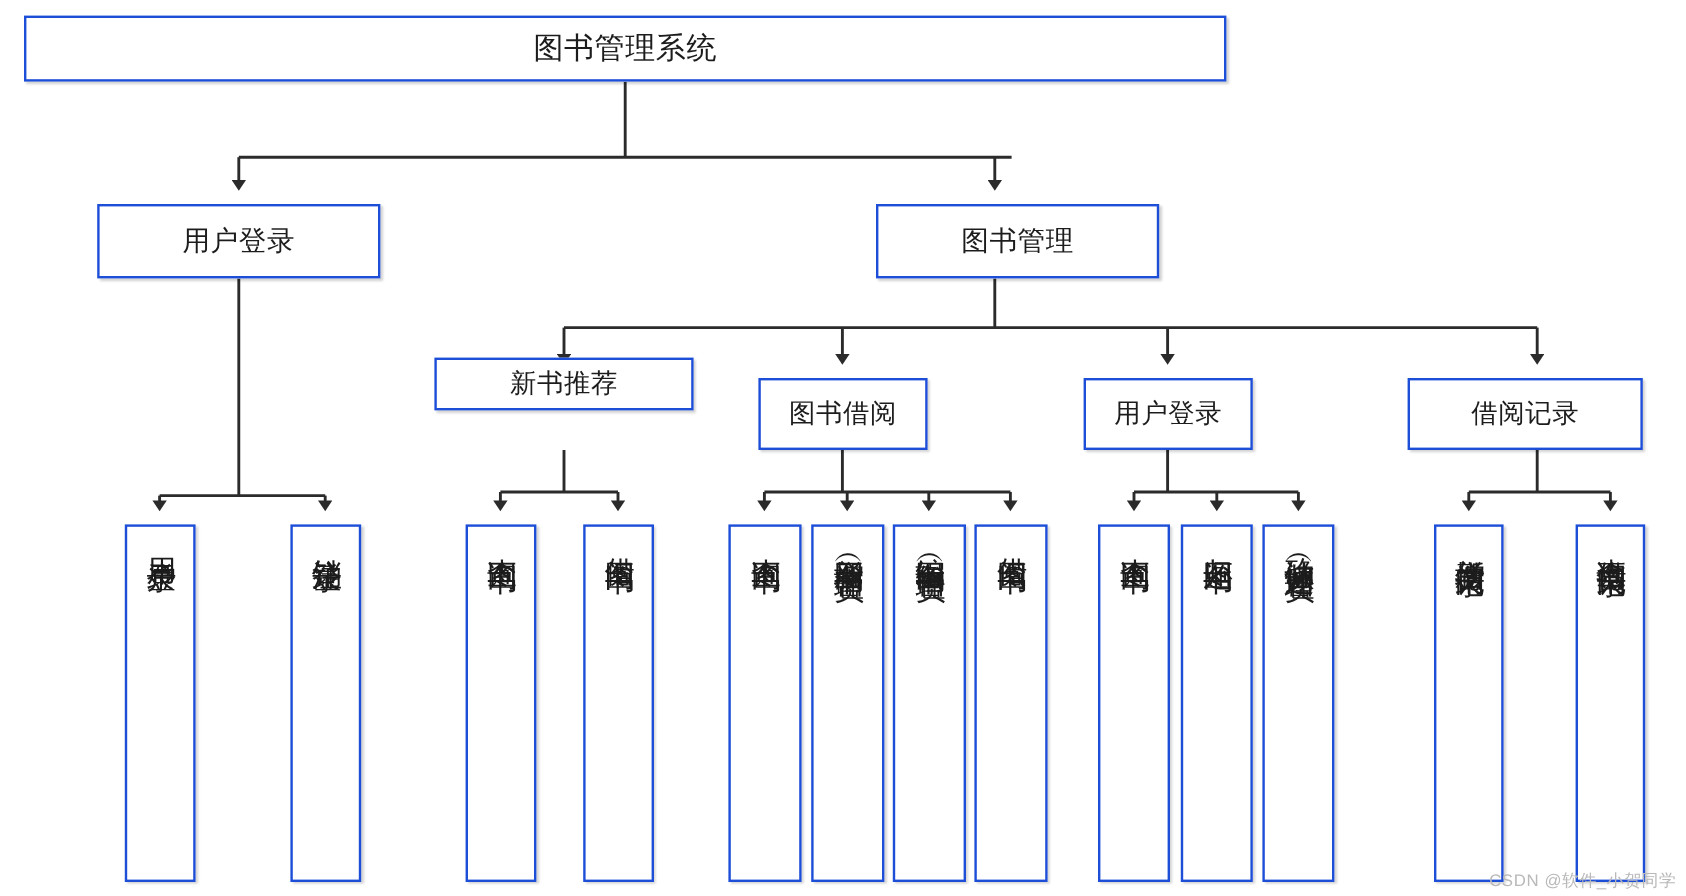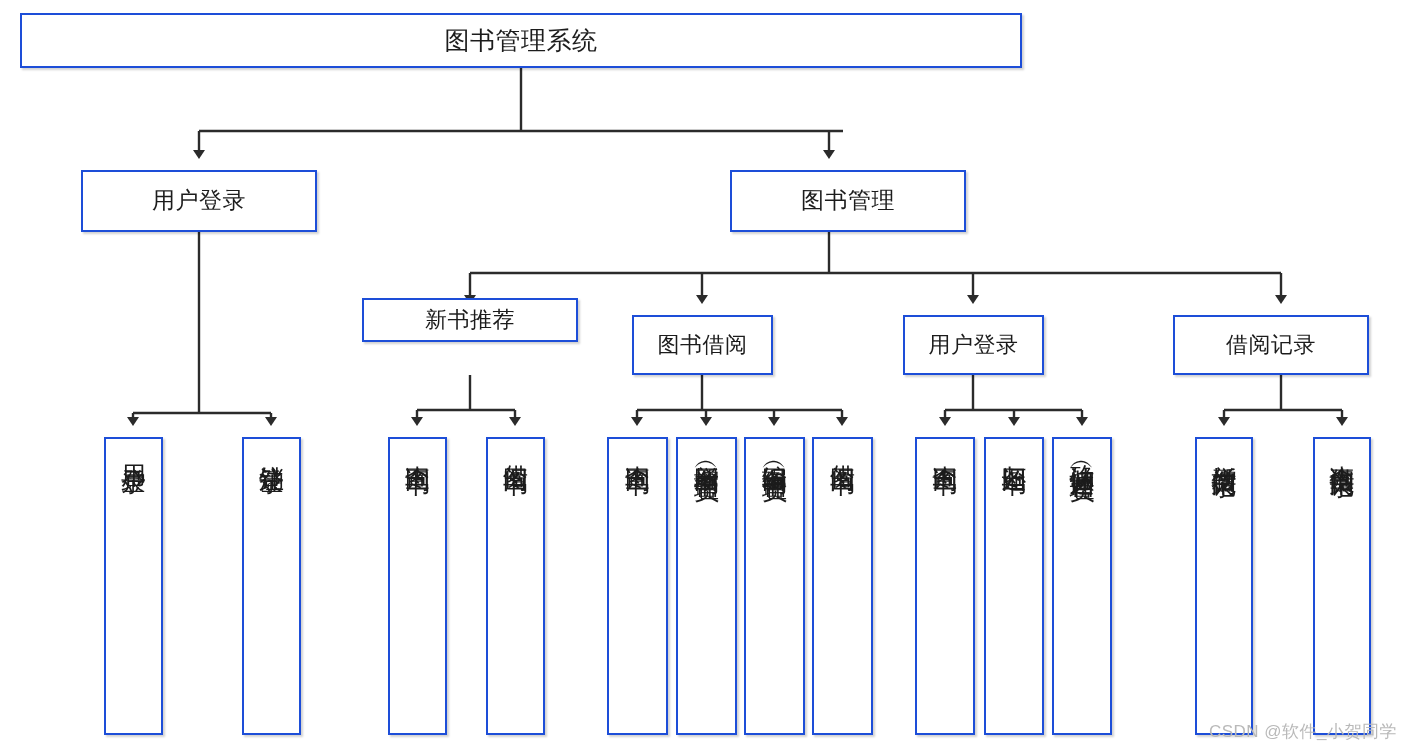--- a/index.html
+++ b/index.html
@@ -55,21 +55,21 @@
     text-orientation: upright;
     font-size: 25px;
     line-height: 1.0;
     letter-spacing: 2px;
     white-space: nowrap;
   }
   #watermark {
     position: absolute;
     right: 8px;
     bottom: 4px;
-    font-size: 17px;
+    font-size: 14px;
     color: #b9b9b9;
     letter-spacing: 0.5px;
     white-space: nowrap;
   }
 </style>
 </head>
 <body>
 
 <div id="canvas">
 

